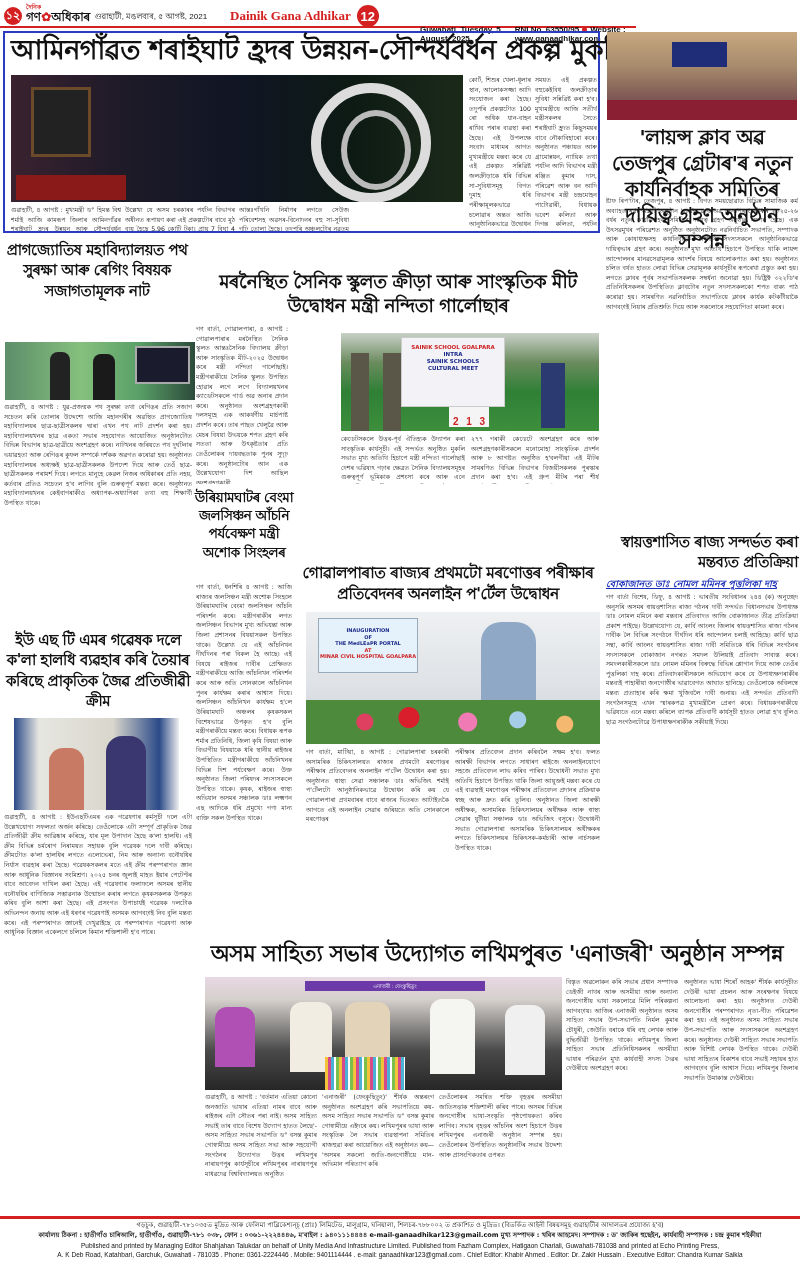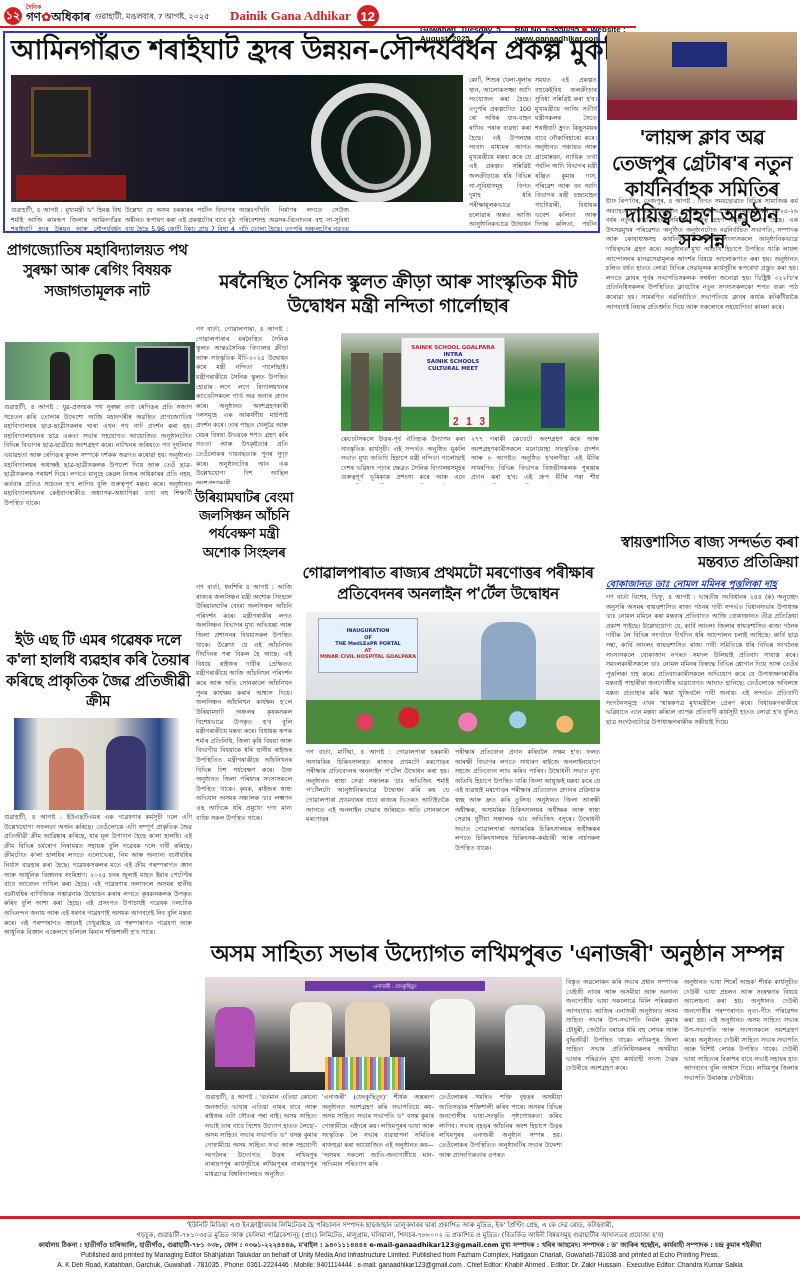--- a/index.html
+++ b/index.html
@@ -25,21 +25,21 @@
 </head>
 <body>
 
 <div class="abs masthead">
   <div class="abs" style="left:4px;top:4px;display:flex;align-items:center;gap:4px">
     <span class="pg-circle">১২</span>
     <span class="logo">
       <span style="font-size:6px;color:#d42020;display:block;line-height:1;margin-bottom:-2px">দৈনিক</span>
       <span>গণ</span><span class="mid">✿</span><span>অধিকাৰ</span>
     </span>
-    <span class="mast-date">গুৱাহাটী, মঙলবাৰ, 7 আগষ্ট, ২০২৫</span>
+    <span class="mast-date">গুৱাহাটী, মঙলবাৰ, ৫ আগষ্ট, 2021</span>
   </div>
   <div class="abs" style="left:230px;top:5px;display:flex;align-items:center;gap:6px">
     <span class="brand">Dainik Gana Adhikar</span>
     <span class="pg-circle pg12">12</span>
   </div>
   <div class="abs" style="left:420px;top:25px;display:flex;gap:14px">
     <span class="mast-right">Guwahati, Tuesday, 5 August, 2025</span>
     <span class="mast-right"><span>RNI No. 63550/95</span><span class="dot"></span><span>Website : www.ganaadhikar.com</span></span>
   </div>
 </div>
@@ -135,18 +135,17 @@
   <div class="abs" style="left:120px;top:80px;width:80px;height:33px;background:repeating-linear-gradient(90deg,#f3c13a 0 3px,#d44a8a 3px 6px,#4ab0d4 6px 9px,#fff 9px 11px,#7ac04a 11px 14px)"></div>
 </div>
 <div class="abs col" style="left:205px;top:1092px;width:112px;height:98px">গুৱাহাটী, ৪ আগষ্ট : 'বৰ্তমান এতিয়া কোনো জনজাতি ভাষাৰ এতিয়া নামৰ বাবে আৰু ৰাইজৰ এটা সৌতৰ পৰা নাই। অসম সাহিত্য সভাই তাৰ বাবে বিশেষ উদ্যোগ হাতত লৈছে'- অসম সাহিত্য সভাৰ সভাপতি ড° বসন্ত কুমাৰ গোস্বামীয়ে অসম সাহিত্য সভা আৰু সহযোগী সংগঠনৰ উদ্যোগত উত্তৰ লখিমপুৰ নাৰায়ণপুৰ কাৰ্যসূচীৰে লখিমপুৰৰ নাৰায়ণপুৰ মাধৱদেৱ বিশ্ববিদ্যালয়ত অনুষ্ঠিত</div>
 <div class="abs col" style="left:322px;top:1092px;width:112px;height:98px">'এনাজৰী' (ফেংকুছিতুং)' শীৰ্ষক অন্তৰংগ অনুষ্ঠানত অংশগ্ৰহণ কৰি সভাপতিয়ে কয়- অসম সাহিত্য সভাৰ সভাপতি ড° বসন্ত কুমাৰ গোস্বামীয়ে এইদৰে কয়। লখিমপুৰৰ ভাষা আৰু সংস্কৃতিক লৈ সভাৰ ব্যৱস্থাপনা সমিতিৰ ৰাজহুৱা কৰা আয়োজিত এই অনুষ্ঠানত কয়— 'অসমৰ সকলো জাতি-জনগোষ্ঠীয়ে মান-অভিমান পৰিত্যাগ কৰি</div>
 <div class="abs col" style="left:439px;top:1092px;width:123px;height:98px">তেওঁলোকৰ সমন্বিত শক্তি বৃহত্তৰ অসমীয়া জাতিসত্তাক শক্তিশালী কৰিব পাৰে। অসমৰ বিভিন্ন জনগোষ্ঠীৰ ভাষা-সংস্কৃতি পৃষ্ঠপোষকতা কৰিব লাগিব। সভাৰ বৃহত্তৰ আঁচনিৰ অংশ হিচাপে উত্তৰ লখিমপুৰৰ এনাজৰী অনুষ্ঠান সম্পন্ন হয়। তেওঁলোকৰ উপস্থিতিত অনুষ্ঠানটিৰ সভাৰ উদ্দেশ্য আৰু প্ৰাসংগিকতাৰ ওপৰত</div>
 <div class="abs col" style="left:566px;top:977px;width:112px;height:213px">বিস্তৃত অৱলোকন কৰি সভাৰ প্ৰধান সম্পাদক ডেইজী নাথৰ আৰু অসমীয়া আৰু অন্যান্য জনগোষ্ঠীয় ভাষা সকলোৱে মিলি পৰিকল্পনা আগবঢ়ায়। আজিৰ এনাজৰী অনুষ্ঠানত অসম সাহিত্য সভাৰ উপ-সভাপতি নিৰ্মল কুমাৰ চৌধুৰী, জেউতি বৰাকে ধৰি বহু লেখক আৰু বুদ্ধিজীৱী উপস্থিত থাকে। লখিমপুৰ জিলা সাহিত্য সভাৰ প্ৰতিনিধিসকলৰ অসমীয়া ভাষাৰ পৰিৱৰ্তন মুখ্য কাৰ্যবাহী সদস্য দৈৱৰ দেউৰীয়ে অংশগ্ৰহণ কৰে।</div>
 <div class="abs col" style="left:684px;top:977px;width:114px;height:213px">অনুষ্ঠানত ভাষা শিৰোঁ আহক' শীৰ্ষক কাৰ্যসূচীত দেউৰী ভাষা প্ৰচলন আৰু সংৰক্ষণৰ বিষয়ে আলোচনা কৰা হয়। অনুষ্ঠানত দেউৰী জনগোষ্ঠীৰ পৰম্পৰাগত নৃত্য-গীত পৰিৱেশন কৰা হয়। এই অনুষ্ঠানত অসম সাহিত্য সভাৰ উপ-সভাপতি আৰু সদস্যসকলে অংশগ্ৰহণ কৰে। অনুষ্ঠানত দেউৰী সাহিত্য সভাৰ সভাপতি আৰু বিশিষ্ট লেখক উপস্থিত থাকে। দেউৰী ভাষা সাহিত্যৰ বিকাশৰ বাবে সভাই সহায়ৰ হাত আগবঢ়াব বুলি আশ্বাস দিয়ে। লখিমপুৰ জিলাৰ সভাপতি উমাকান্ত দেউৰীয়ে।</div>
 
 <div class="abs rule" style="left:0;top:1216px;width:800px;height:3px"></div>
 <div class="abs footer" style="left:0;top:1221px;width:800px">
-  <div>'ইউনিটি মিডিয়া এণ্ড ইনফ্ৰাষ্ট্ৰাকচাৰ লিমিটেডৰ হৈ পৰিচালন সম্পাদক ছাহজাহান তালুকদাৰৰ দ্বাৰা প্ৰকাশিত আৰু মুদ্ৰিত, ইক' প্ৰিণ্টিং প্ৰেছ, এ কে দেৱ ৰোড, কটাহবাৰী,</div>
   <div>গড়চুক, গুৱাহাটী-৭৮১০৩৫ত মুদ্ৰিত আৰু ফেলিমা পাব্লিকেশ্যন্‌চ্‌ (প্ৰাঃ) লিমিটেড, মালুগ্ৰাম, ঘনিয়ালা, শিলচৰ-৭৮৮০০২ ত প্ৰকাশিত ও মুদ্ৰিত। (বিতৰ্কিত আইনী বিষয়সমূহ গুৱাহাটীৰ আদালতৰ প্ৰযোজ্য হ'ব)</div>
   <div style="font-weight:bold">কাৰ্যালয় ঠিকনা : হাতীগাঁও চাৰিআলি, হাতীগাঁও, গুৱাহাটী-৭৮১ ০৩৮, ফোন : ০৩৬১-২২২৪৪৪৬, ম'বাইল : ৯৪০১১১৪৪৪৪  e-mail-ganaadhikar123@gmail.com  মুখ্য সম্পাদক : খবিৰ আহমেদ।  সম্পাদক : ড' জাকিৰ হুছেইন, কাৰ্যবাহী সম্পাদক : চন্দ্ৰ কুমাৰ শইকীয়া</div>
   <div style="font-family:'Liberation Sans',sans-serif">Published and printed by Managing Editor Shahjahan Talukdar on behalf of Unity Media And Infrastructure Limited. Published from Fazham Complex, Hatigaon Chariali, Guwahati-781038 and printed at Echo Printing Press,</div>
   <div style="font-family:'Liberation Sans',sans-serif">A. K Deb Road, Katahbari, Garchuk, Guwahati - 781035 . Phone: 0361-2224446 . Mobile: 9401114444 . e-mail: ganaadhikar123@gmail.com . Chief Editor: Khabir Ahmed . Editor: Dr. Zakir Hussain . Executive Editor: Chandra Kumar Saikia</div>
 </div>
 
 </body></html>

